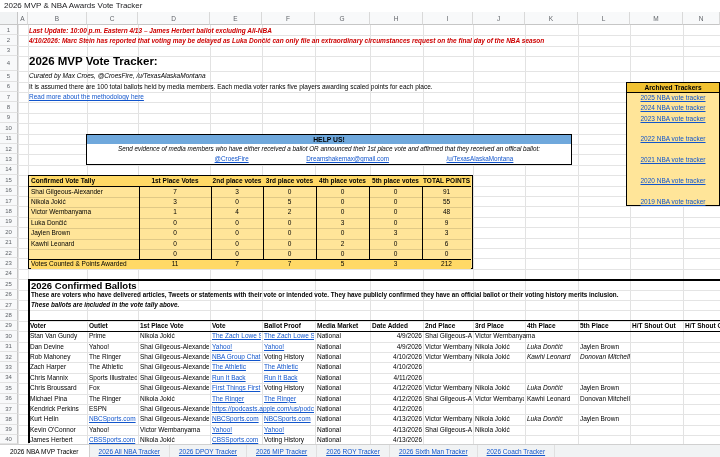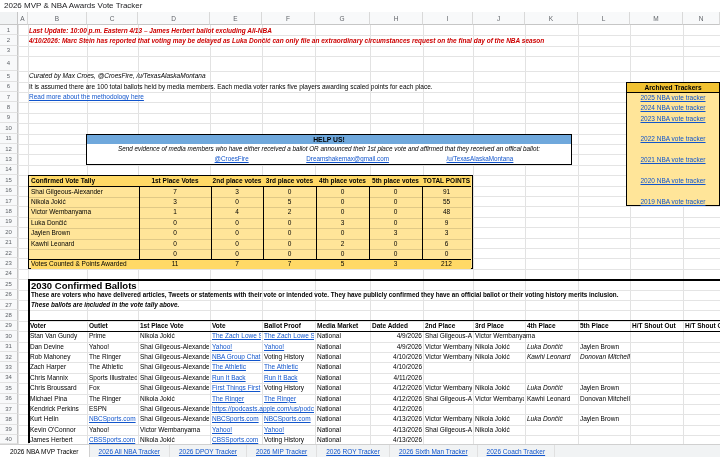--- a/index.html
+++ b/index.html
@@ -157,20 +157,21 @@
       <div class="abs hline" style="left: 18px; top: 393.6px; width: 702px;"></div>
       <div class="abs hline" style="left: 18px; top: 404px; width: 702px;"></div>
       <div class="abs hline" style="left: 18px; top: 414.4px; width: 702px;"></div>
       <div class="abs hline" style="left: 18px; top: 424.8px; width: 702px;"></div>
       <div class="abs hline" style="left: 18px; top: 435.2px; width: 702px;"></div>
     </div>
 
   <div class="abs cellt note" style="left:29px;top:25.8px;z-index:2;">Last Update: 10:00 p.m. Eastern 4/13 – James Herbert ballot excluding All-NBA</div>
   <div class="abs cellt note" style="left:29px;top:36.2px;z-index:2;">4/10/2026: Marc Stein has reported that voting may be delayed as Luka Dončić can only file an extraordinary circumstances request on the final day of the NBA season</div>
 
+  <div class="abs main-title">2026 MVP Vote Tracker:</div>
   <div class="abs cellt curator">Curated by Max Croes, @CroesFire, /u/TexasAlaskaMontana</div>
   <div class="abs cellt methodology">It is assumed there are 100 total ballots held by media members. Each media voter ranks five players awarding scaled points for each place.</div>
   <div class="abs cellt method-link link" style="z-index:2;">Read more about the methodology here</div>
 
   <div class="abs help-box">
     <div class="help-title">HELP US!</div>
     <div class="help-body">Send evidence of media members who have either received a ballot OR announced their 1st place vote and affirmed that they received an offical ballot:</div>
     <div class="help-links">
       <span class="link">@CroesFire</span>
       <span class="link">Dreamshakemax@gmail.com</span>
@@ -271,21 +272,21 @@
       <div class="abs" style="left: 0px; top: 31.2px; width: 442px; height: 1px; background: rgba(0, 0, 0, 0.12);"></div>
       <div class="abs" style="left: 0px; top: 41.6px; width: 442px; height: 1px; background: rgba(0, 0, 0, 0.12);"></div>
       <div class="abs" style="left: 0px; top: 52px; width: 442px; height: 1px; background: rgba(0, 0, 0, 0.12);"></div>
       <div class="abs" style="left: 0px; top: 62.4px; width: 442px; height: 1px; background: rgba(0, 0, 0, 0.12);"></div>
       <div class="abs" style="left: 0px; top: 72.8px; width: 442px; height: 1px; background: rgba(0, 0, 0, 0.12);"></div>
       <div class="abs" style="left: 0px; top: 83.2px; width: 442px; height: 1px; background: rgba(0, 0, 0, 0.12);"></div>
     </div>
 
   <div class="abs sec-top"></div>
   <div class="abs sec-left"></div>
-  <div class="abs ballots-title">2030 Confirmed Ballots</div>
+  <div class="abs ballots-title">2026 Confirmed Ballots</div>
   <div class="abs ballots-sub">These are voters who have delivered articles, Tweets or statements with their vote or intended vote. They have publicly confirmed they have an official ballot or their voting history merits inclusion.</div>
   <div class="abs ballots-sub2">These ballots are included in the vote tally above.</div>
   <div id="ballots">
       <div class="abs" style="left: 28px; top: 320.2px; width: 692px; height: 1px; background: rgb(0, 0, 0); z-index: 2;"></div>
       <div class="abs" style="left: 28px; top: 331.2px; width: 692px; height: 1px; background: rgb(0, 0, 0); z-index: 2;"></div>
       <div class="abs cellt" style="left: 30px; top: 320.8px; width: 57px; font-weight: bold; z-index: 2;">Voter</div>
       <div class="abs cellt" style="left: 89px; top: 320.8px; width: 49px; font-weight: bold; z-index: 2;">Outlet</div>
       <div class="abs cellt" style="left: 140px; top: 320.8px; width: 70px; font-weight: bold; z-index: 2;">1st Place Vote</div>
       <div class="abs cellt" style="left: 212px; top: 320.8px; width: 50px; font-weight: bold; z-index: 2;">Vote</div>
       <div class="abs cellt" style="left: 264px; top: 320.8px; width: 51px; font-weight: bold; z-index: 2;">Ballot Proof</div>

